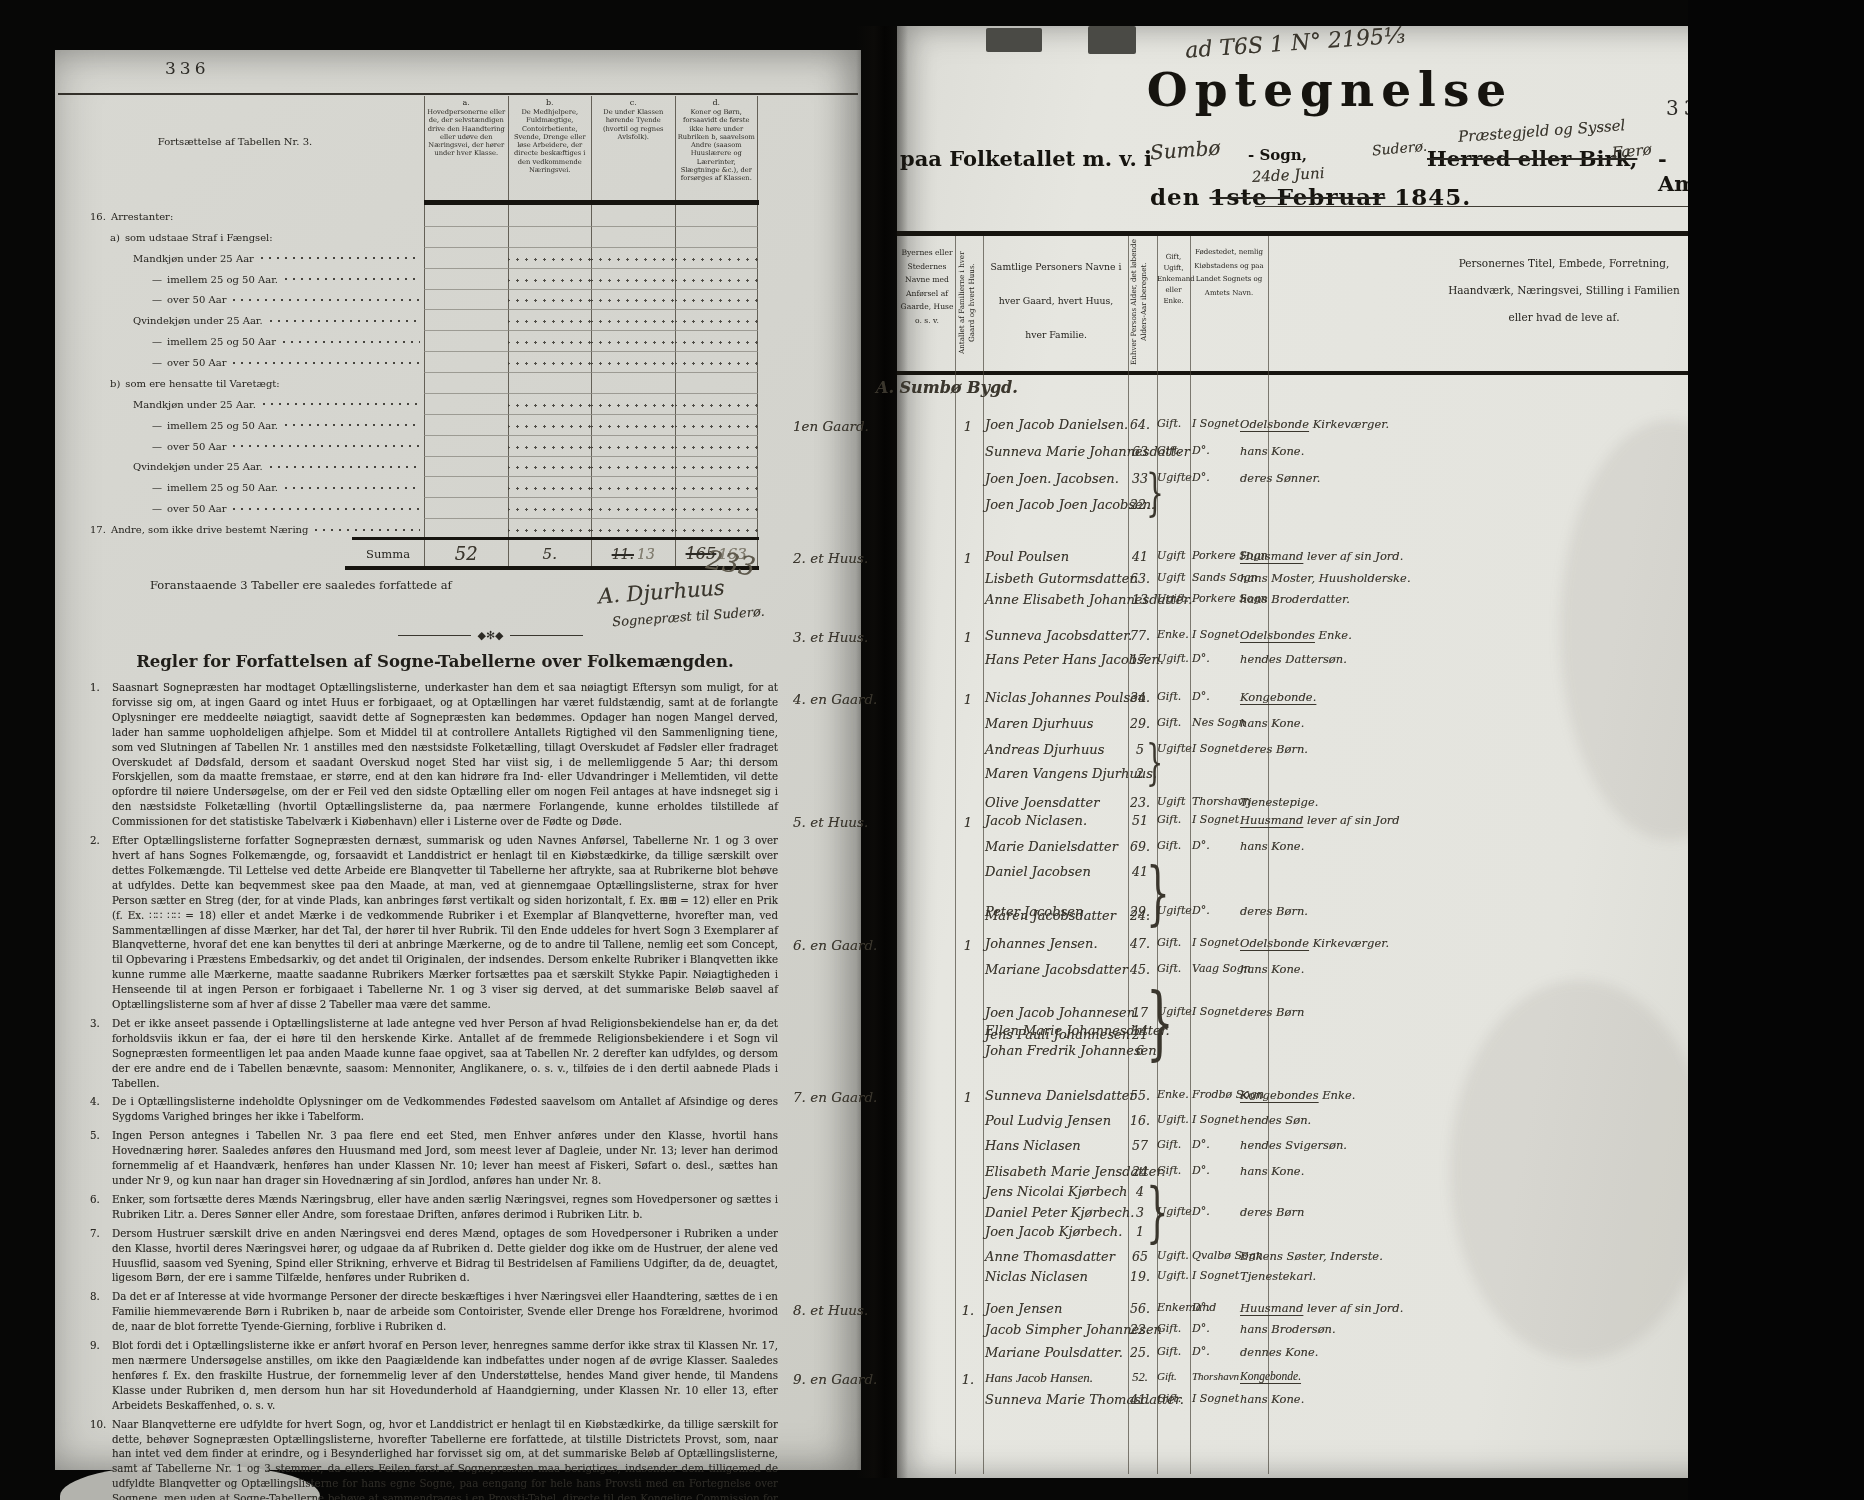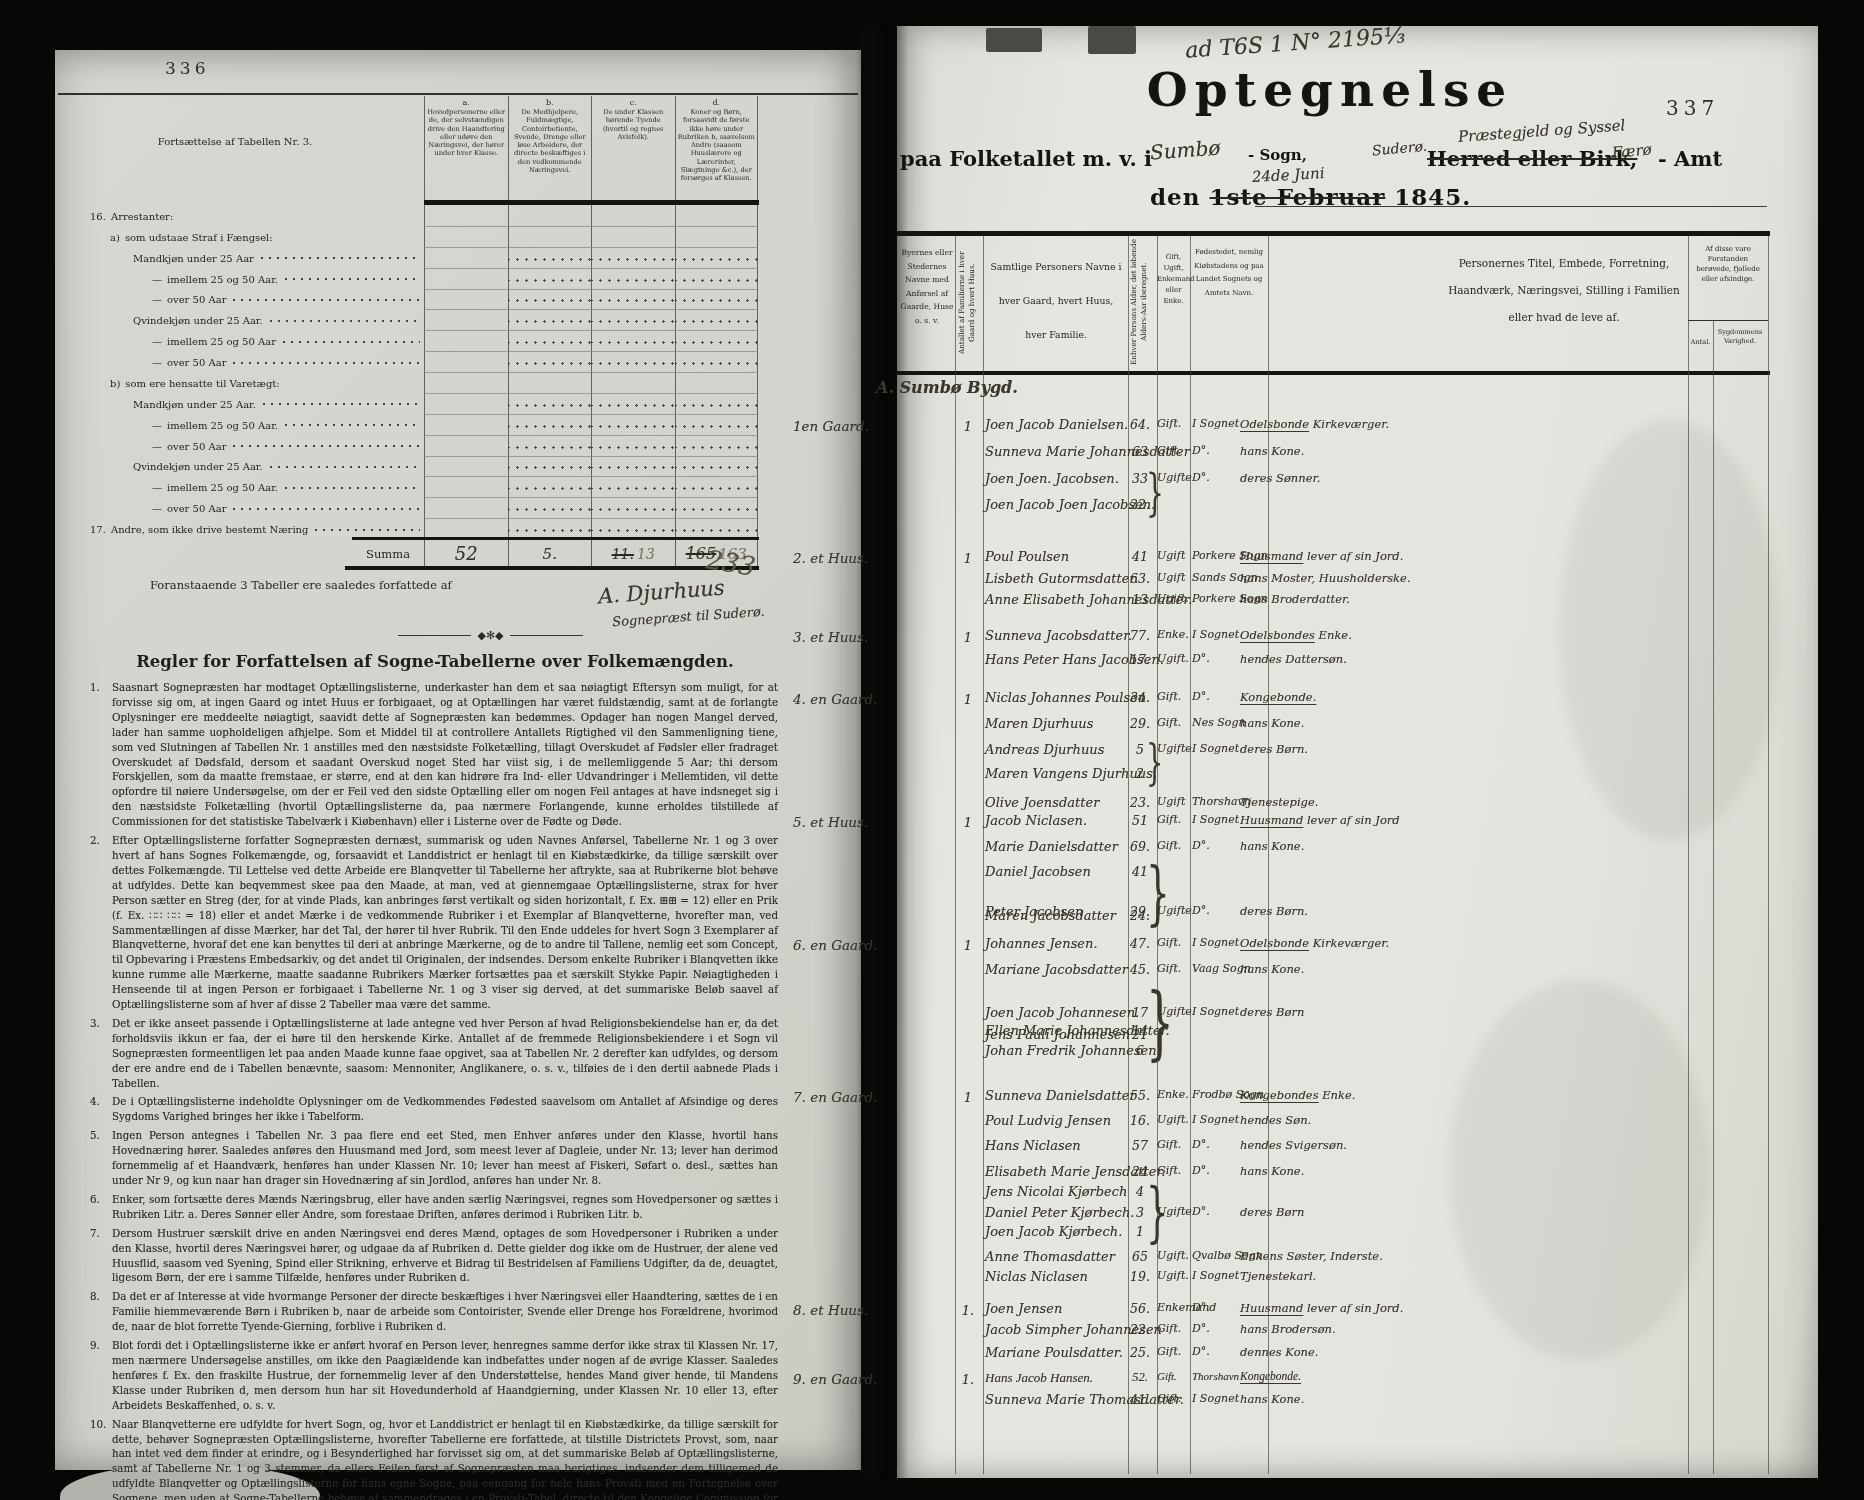--- a/index.html
+++ b/index.html
@@ -1,16 +1,16 @@
 <!DOCTYPE html>
 <html><head>
 <meta charset="utf-8">
 <style>
   html,body{margin:0;padding:0;background:#050505;}
-  .canvas{position:relative;width:1864px;height:1500px;background:#070706;overflow:hidden;
+  .canvas{position:relative;width:1688px;height:1500px;background:#070706;overflow:hidden;
           font-family:"DejaVu Serif",serif;-webkit-font-smoothing:antialiased;}
   .abs{position:absolute;}
 
   
   .bg-left{left:55px;top:50px;width:806px;height:1420px;
            background:linear-gradient(135deg,#d8d8d2 0%,#d3d3cd 55%,#cbcbc4 100%);
            box-shadow:inset 0 0 45px rgba(0,0,0,.25), inset -18px 0 30px rgba(0,0,0,.18);}
   .bg-right{left:897px;top:26px;width:921px;height:1452px;
            background:linear-gradient(100deg,#dcdcd6 0%,#e6e6e0 18%,#e4e4de 70%,#d7d7d0 96%,#bdbdb5 100%);
            box-shadow:inset 0 0 40px rgba(0,0,0,.16), inset 14px 0 26px rgba(0,0,0,.22);}

